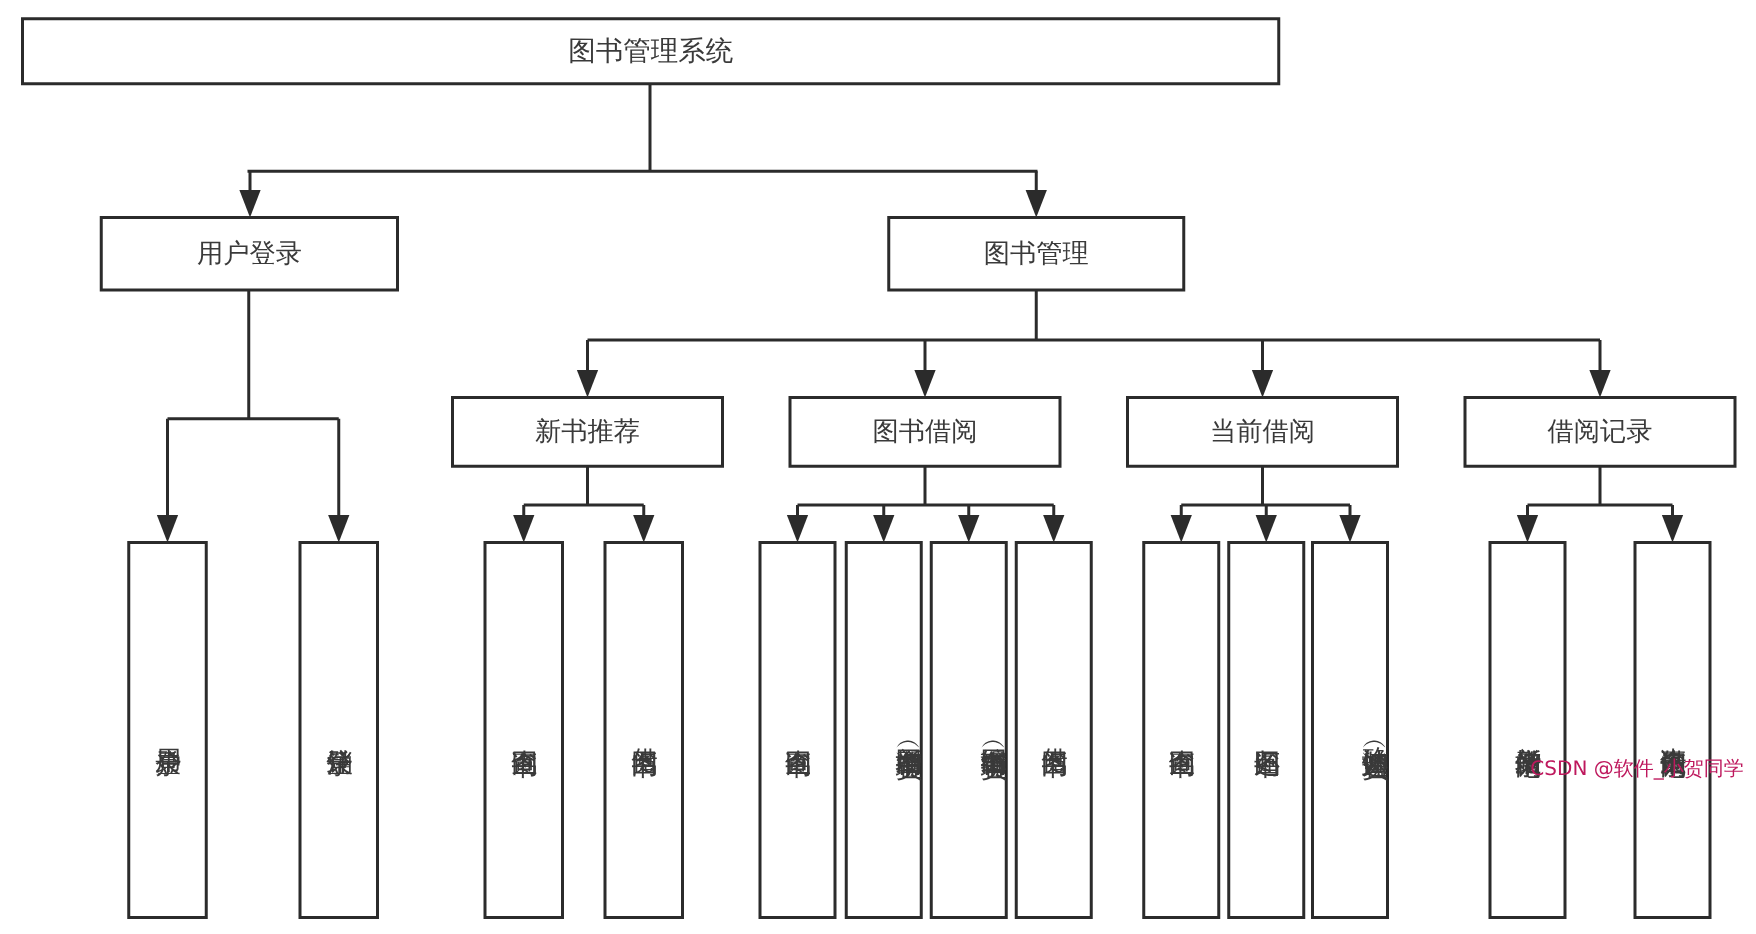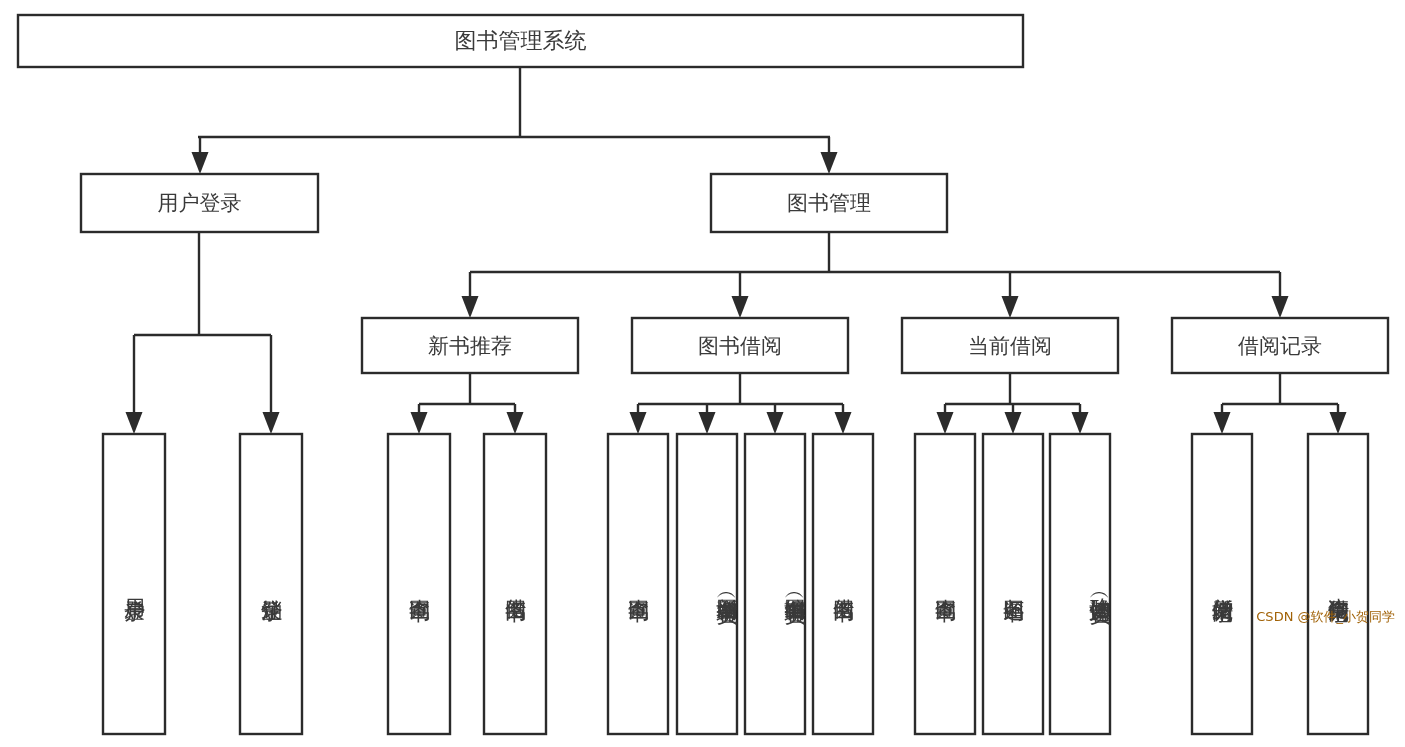--- a/index.html
+++ b/index.html
@@ -70,22 +70,22 @@
     letter-spacing: 1px;
     white-space: nowrap;
     pointer-events: none;
     text-align: center;
   }
   .watermark {
     position: absolute;
     right: 10px;
     bottom: 6px;
     font-family: "DejaVu Sans", "Liberation Sans", sans-serif;
-    font-size: 13px;
-    color: #a16207;
+    font-size: 16px;
+    color: #be185d;
     white-space: nowrap;
     user-select: none;
   }
 </style>
 </head>
 <body>
 
 <div id="diagram-root">
 
   <svg class="diagram-canvas" id="diagram-svg" viewBox="0 0 1405 747" xmlns="http://www.w3.org/2000/svg">

